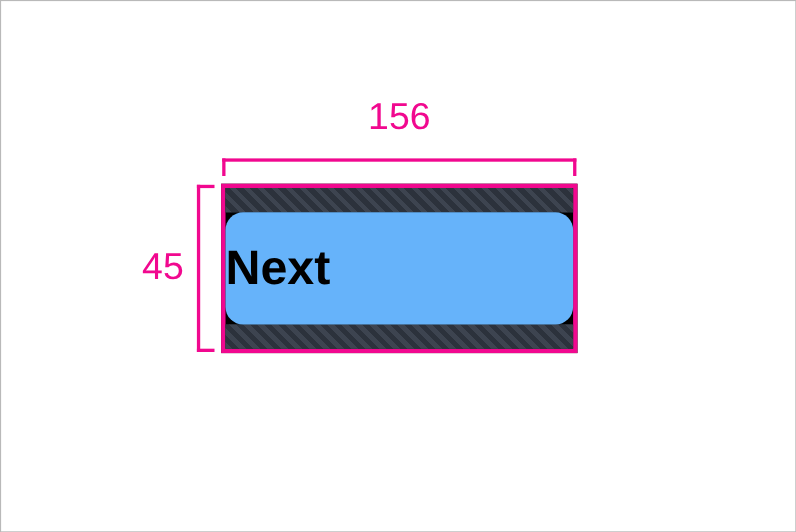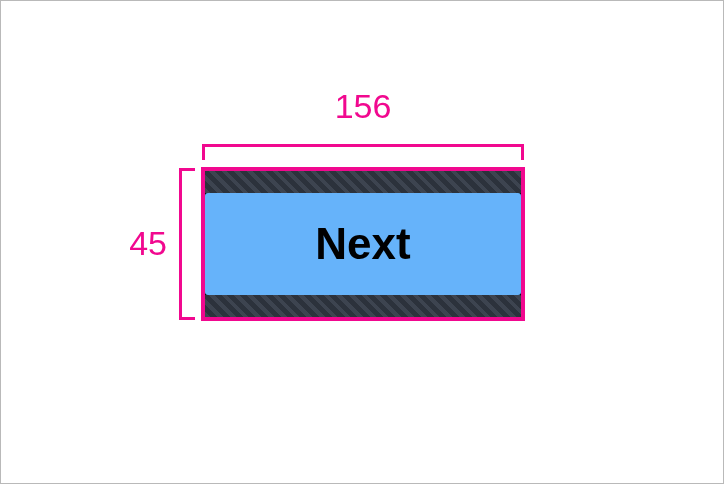--- a/index.html
+++ b/index.html
@@ -54,24 +54,23 @@
   .padding-band.bottom { bottom: 0; }
 
   
   #button-content {
     position: absolute;
     left: 0;
     right: 0;
     top: 22px;
     bottom: 22px;
     background: #66B3FA;
-    border-radius: 3px;
+    border-radius: 16px;
     display: flex;
     align-items: center;
-    justify-content: center;
   }
 
   #button-label {
     color: #000000;
     font-size: 44px;
     font-weight: bold;
     letter-spacing: 0px;
     line-height: 1;
     font-family: "Liberation Sans", sans-serif;
   }

